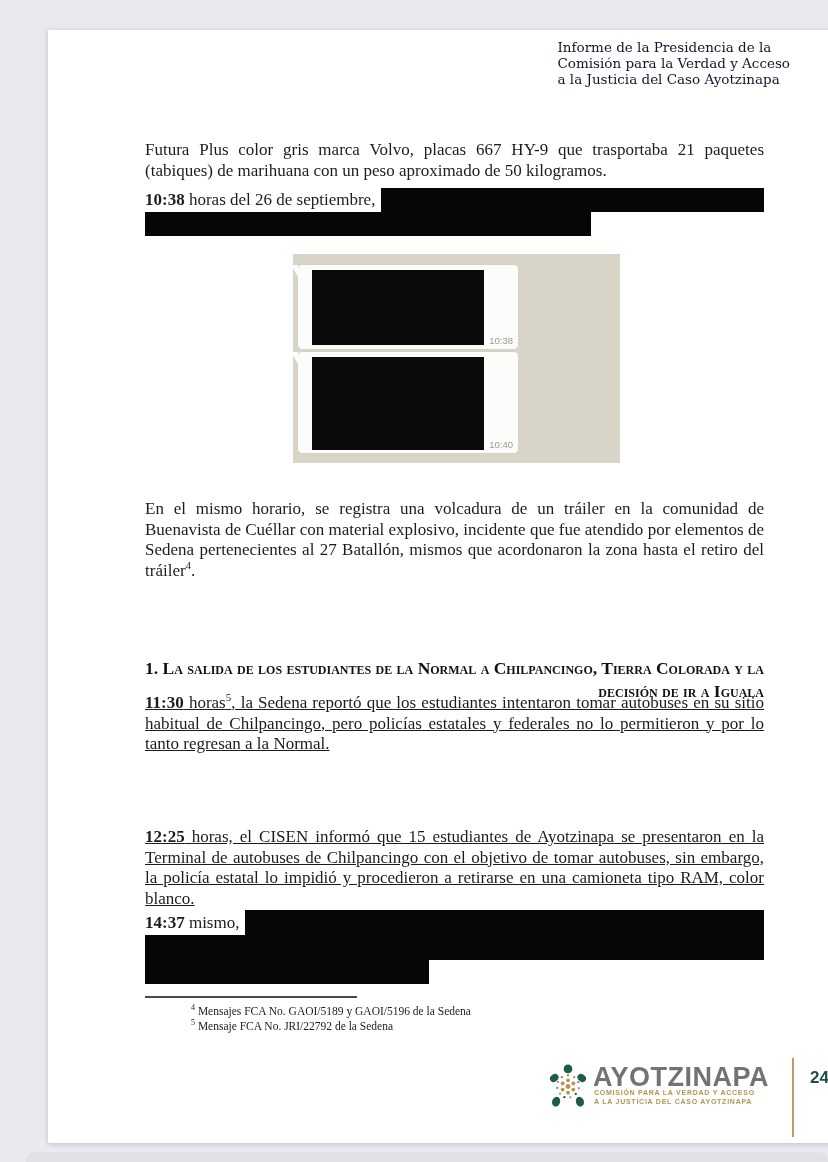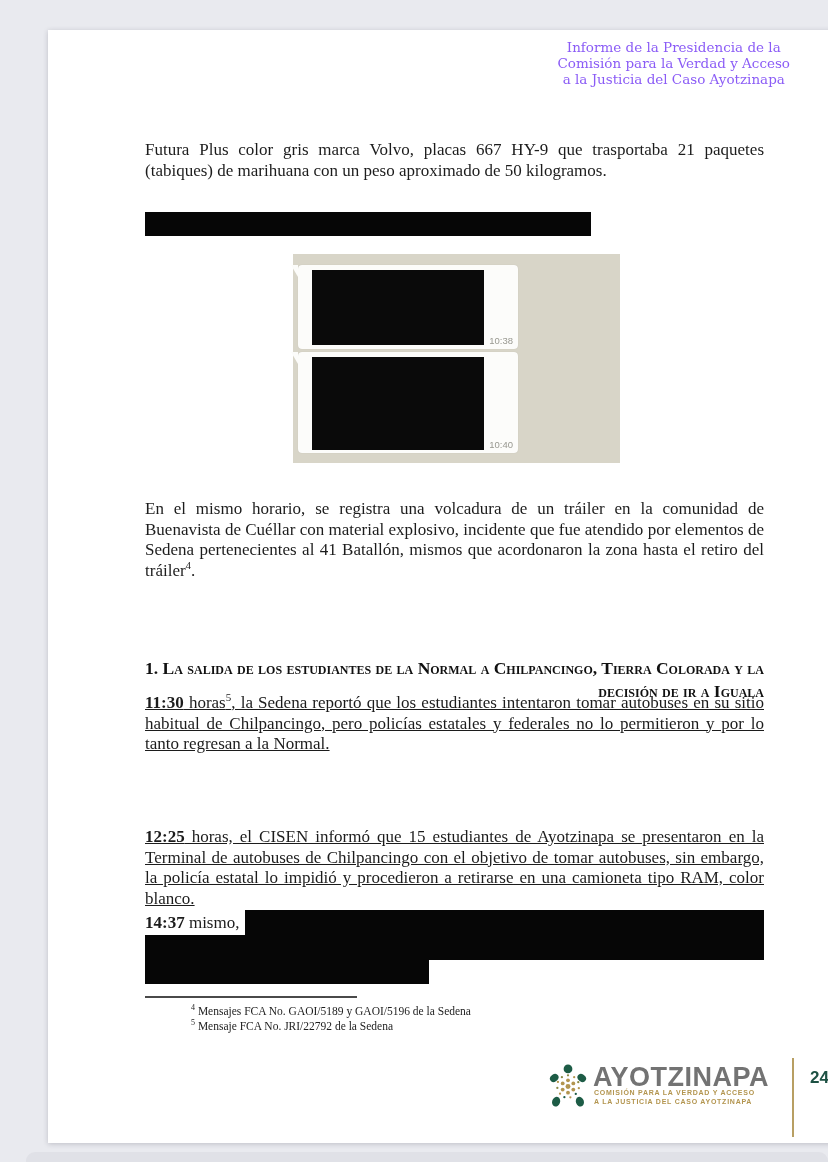--- a/index.html
+++ b/index.html
@@ -12,23 +12,23 @@
     position:absolute;left:48px;top:30px;width:792px;height:1113px;
     background:#ffffff;
     box-shadow:0 1px 5px rgba(40,40,60,.22);
   }
   .next-page-edge{
     position:absolute;left:26px;top:1152px;width:802px;height:12px;
     background:#e0e1e7;border-radius:9px 9px 0 0;
   }
   
   .running-header{
-    position:absolute;top:9px;right:50px;text-align:center;
+    position:absolute;top:9px;right:50px;text-align:left;
     font-family:"DejaVu Serif", serif;
-    font-size:13.5px;line-height:16px;color:#8b5cf6;
+    font-size:13.5px;line-height:16px;color:#0f172a;
   }
   .running-header span{display:block;}
   
   .para{
     position:absolute;left:97px;width:619px;
     font-size:17px;line-height:20.5px;color:#1c1c1c;
     text-align:justify;
   }
   .para sup{font-size:11px;line-height:0;vertical-align:super;}
   .p1{top:93px;}
@@ -111,36 +111,40 @@
 <div class="page">
 
   <div class="running-header">
     <span>Informe de la Presidencia de la</span>
     <span>Comisión para la Verdad y Acceso</span>
     <span>a la Justicia del Caso Ayotzinapa</span>
   </div>
 
   <p class="para p1"><span>Futura Plus color gris marca Volvo, placas 667 HY-9 que trasportaba 21 paquetes (tabiques) de marihuana con un peso aproximado de 50 kilogramos.</span></p>
 
+  <div class="redact-row row-1038">
+    <span><span style="font-weight: 700;">10:38</span><span> horas del 26 de septiembre,</span></span>
+    <span class="redact-fill"></span>
+  </div>
   <div class="redact-bar bar-1038-b"></div>
 
   <div class="chat-shot">
     <div class="chat-bubble bubble-1">
       <span class="bubble-tail"></span>
       <span class="redact-box box-1"></span>
       <span class="chat-ts">10:38</span>
     </div>
     <div class="chat-bubble bubble-2">
       <span class="bubble-tail"></span>
       <span class="redact-box box-2"></span>
       <span class="chat-ts">10:40</span>
     </div>
   </div>
 
-  <p class="para p-mismo"><span>En el mismo horario, se registra una volcadura de un tráiler en la comunidad de Buenavista de Cuéllar con material explosivo, incidente que fue atendido por elementos de Sedena pertenecientes al 41 Batallón, mismos que acordonaron la zona hasta el retiro del tráiler</span><sup>4</sup><span>.</span></p>
+  <p class="para p-mismo"><span>En el mismo horario, se registra una volcadura de un tráiler en la comunidad de Buenavista de Cuéllar con material explosivo, incidente que fue atendido por elementos de Sedena pertenecientes al 27 Batallón, mismos que acordonaron la zona hasta el retiro del tráiler</span><sup>4</sup><span>.</span></p>
 
   <h2 class="section-heading">1. La salida de los estudiantes de la Normal a Chilpancingo, Tierra Colorada y la decisión de ir a Iguala</h2>
 
   <p class="para p-1130"><span style="font-weight: 700;">11:30</span><span> horas</span><sup>5</sup><span>, la Sedena reportó que los estudiantes intentaron tomar autobuses en su sitio habitual de Chilpancingo, pero policías estatales y federales no lo permitieron y por lo tanto regresan a la Normal.</span></p>
 
   <p class="para p-1225"><span style="font-weight: 700;">12:25</span><span> horas, el CISEN informó que 15 estudiantes de Ayotzinapa se presentaron en la Terminal de autobuses de Chilpancingo con el objetivo de tomar autobuses, sin embargo, la policía estatal lo impidió y procedieron a retirarse en una camioneta tipo RAM, color blanco.</span></p>
 
   <div class="redact-row row-1437">
     <span><span style="font-weight: 700;">14:37</span><span> mismo,</span></span>
     <span class="redact-fill"></span>

